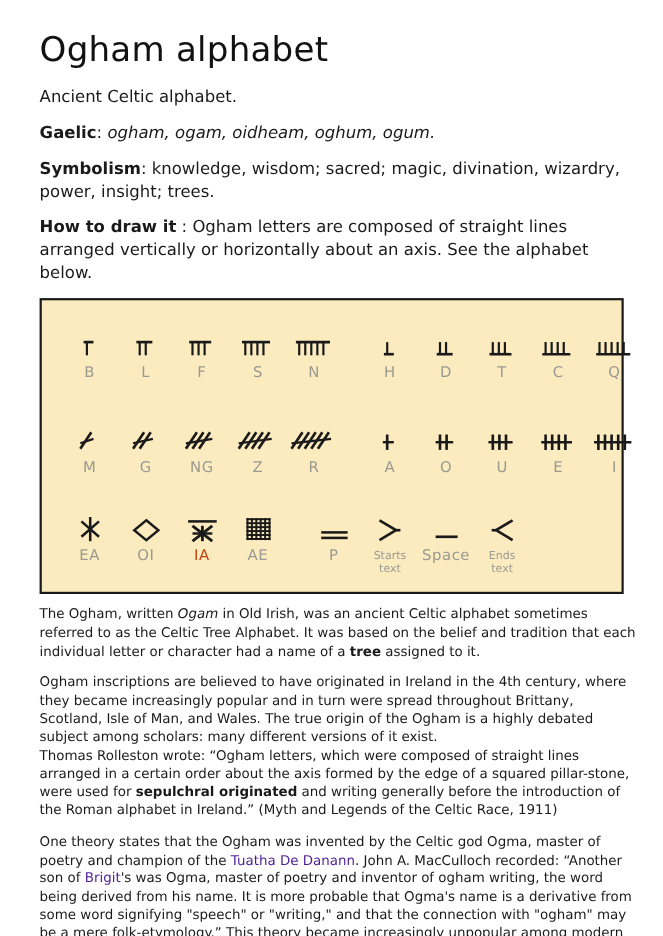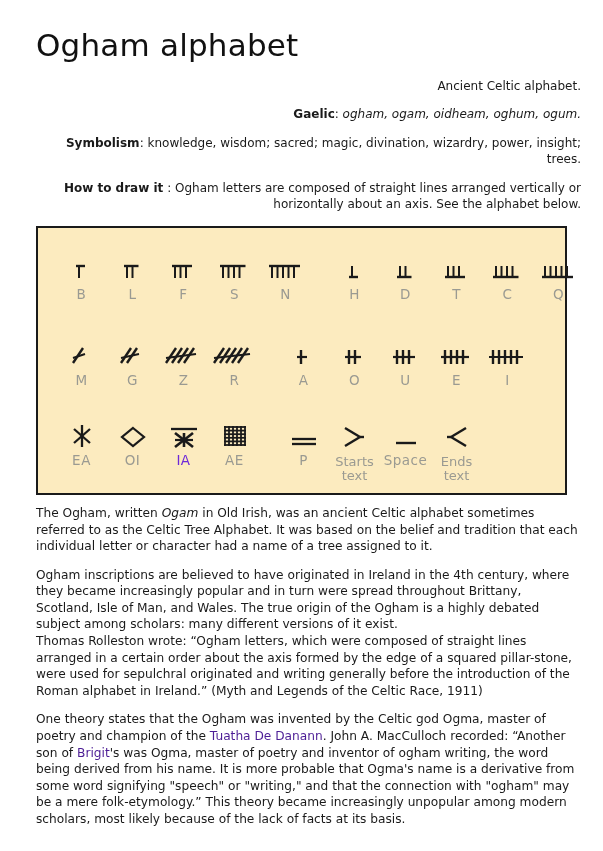--- a/index.html
+++ b/index.html
@@ -16,24 +16,23 @@
   h1.title {
     font-family:"DejaVu Sans", sans-serif;
     font-weight:400;
     font-size:31px;
     line-height:1.15;
     margin:0 0 14px 0;
     letter-spacing:0.2px;
     color:#111;
   }
   p.intro {
-    font-size:12px;
+    font-size:15px;
     line-height:1.38;
     margin:0 0 12px 0;
-    text-align:right;
   }
   p.intro.tight { margin-bottom:13px; }
   .lbl { font-weight:bold; }
   .ital { font-style:italic; }
 
   
   .chart {
     border:2px solid #1a1a1a;
     background:#fceab e;
     background:#fcebbf;
@@ -70,32 +69,32 @@
   .glyph svg { display:block; overflow:visible; }
   .clabel {
     font-size:13.5px;
     color:#9a9a92;
     font-family:"DejaVu Sans", sans-serif;
     margin-top:5px;
     text-align:center;
     line-height:1.12;
     letter-spacing:0.5px;
   }
-  .clabel.small { font-size:13px; letter-spacing:0; margin-top:7px; }
+  .clabel.small { font-size:10px; letter-spacing:0; margin-top:7px; }
 
   
   p.body {
     font-size:12.2px;
     line-height:1.36;
     margin:0 0 12px 0;
     text-align:left;
   }
   p.body.run { margin-bottom:0; }
   a.link { color:#4c1d95; text-decoration:none; }
-  b { font-weight:normal; }
+  b { font-weight:bold; }
   i { font-style:italic; }
 </style>
 </head>
 <body>
 
 <div class="page">
 
   <h1 class="title">Ogham alphabet</h1>
 
   <p class="intro">
@@ -247,20 +246,31 @@
               <svg width="29" height="24" viewBox="0 0 29 24">
                 <line x1="3" y1="14" x2="21" y2="10" stroke="#1a1a1a" stroke-width="2" stroke-linecap="butt"></line>
                 <line x1="3" y1="19" x2="13" y2="4" stroke="#1a1a1a" stroke-width="2.4" stroke-linecap="butt"></line>
                 <line x1="9" y1="19" x2="19" y2="4" stroke="#1a1a1a" stroke-width="2.4" stroke-linecap="butt"></line>
               </svg>
             </div>
             <div class="clabel" style="color: rgb(154, 154, 146);">G</div>
           </div>
           <div class="cell">
             <div class="glyph">
+              <svg width="35" height="24" viewBox="0 0 35 24">
+                <line x1="3" y1="14" x2="27" y2="10" stroke="#1a1a1a" stroke-width="2" stroke-linecap="butt"></line>
+                <line x1="3" y1="19" x2="13" y2="4" stroke="#1a1a1a" stroke-width="2.4" stroke-linecap="butt"></line>
+                <line x1="9" y1="19" x2="19" y2="4" stroke="#1a1a1a" stroke-width="2.4" stroke-linecap="butt"></line>
+                <line x1="15" y1="19" x2="25" y2="4" stroke="#1a1a1a" stroke-width="2.4" stroke-linecap="butt"></line>
+              </svg>
+            </div>
+            <div class="clabel" style="color: rgb(154, 154, 146);">NG</div>
+          </div>
+          <div class="cell">
+            <div class="glyph">
               <svg width="41" height="24" viewBox="0 0 41 24">
                 <line x1="3" y1="14" x2="33" y2="10" stroke="#1a1a1a" stroke-width="2" stroke-linecap="butt"></line>
                 <line x1="3" y1="19" x2="13" y2="4" stroke="#1a1a1a" stroke-width="2.4" stroke-linecap="butt"></line>
                 <line x1="9" y1="19" x2="19" y2="4" stroke="#1a1a1a" stroke-width="2.4" stroke-linecap="butt"></line>
                 <line x1="15" y1="19" x2="25" y2="4" stroke="#1a1a1a" stroke-width="2.4" stroke-linecap="butt"></line>
                 <line x1="21" y1="19" x2="31" y2="4" stroke="#1a1a1a" stroke-width="2.4" stroke-linecap="butt"></line>
               </svg>
             </div>
             <div class="clabel" style="color: rgb(154, 154, 146);">Z</div>
           </div>
@@ -359,21 +369,21 @@
           <div class="cell">
             <div class="glyph">
               <svg width="26" height="23" viewBox="0 0 26 23">
                 <line x1="0" y1="4" x2="26" y2="4" stroke="#1a1a1a" stroke-width="2.3" stroke-linecap="butt"></line>
                 <line x1="4" y1="8" x2="22" y2="22" stroke="#1a1a1a" stroke-width="2.6" stroke-linecap="butt"></line>
                 <line x1="22" y1="8" x2="4" y2="22" stroke="#1a1a1a" stroke-width="2.6" stroke-linecap="butt"></line>
                 <line x1="13" y1="8" x2="13" y2="22" stroke="#1a1a1a" stroke-width="2.6" stroke-linecap="butt"></line>
                 <line x1="4" y1="15" x2="22" y2="15" stroke="#1a1a1a" stroke-width="2.2" stroke-linecap="butt"></line>
               </svg>
             </div>
-            <div class="clabel" style="color: #6d28d9;">IA</div>
+            <div class="clabel" style="color: #c2410c;">IA</div>
           </div>
           <div class="cell">
             <div class="glyph">
               <svg width="26" height="23" viewBox="0 0 26 23">
                 <line x1="2" y1="2" x2="24" y2="2" stroke="#1a1a1a" stroke-width="1.8" stroke-linecap="butt"></line>
                 <line x1="2" y1="5.6" x2="24" y2="5.6" stroke="#1a1a1a" stroke-width="1.8" stroke-linecap="butt"></line>
                 <line x1="2" y1="9.2" x2="24" y2="9.2" stroke="#1a1a1a" stroke-width="1.8" stroke-linecap="butt"></line>
                 <line x1="2" y1="12.8" x2="24" y2="12.8" stroke="#1a1a1a" stroke-width="1.8" stroke-linecap="butt"></line>
                 <line x1="2" y1="16.4" x2="24" y2="16.4" stroke="#1a1a1a" stroke-width="1.8" stroke-linecap="butt"></line>
                 <line x1="2" y1="20" x2="24" y2="20" stroke="#1a1a1a" stroke-width="1.8" stroke-linecap="butt"></line>

